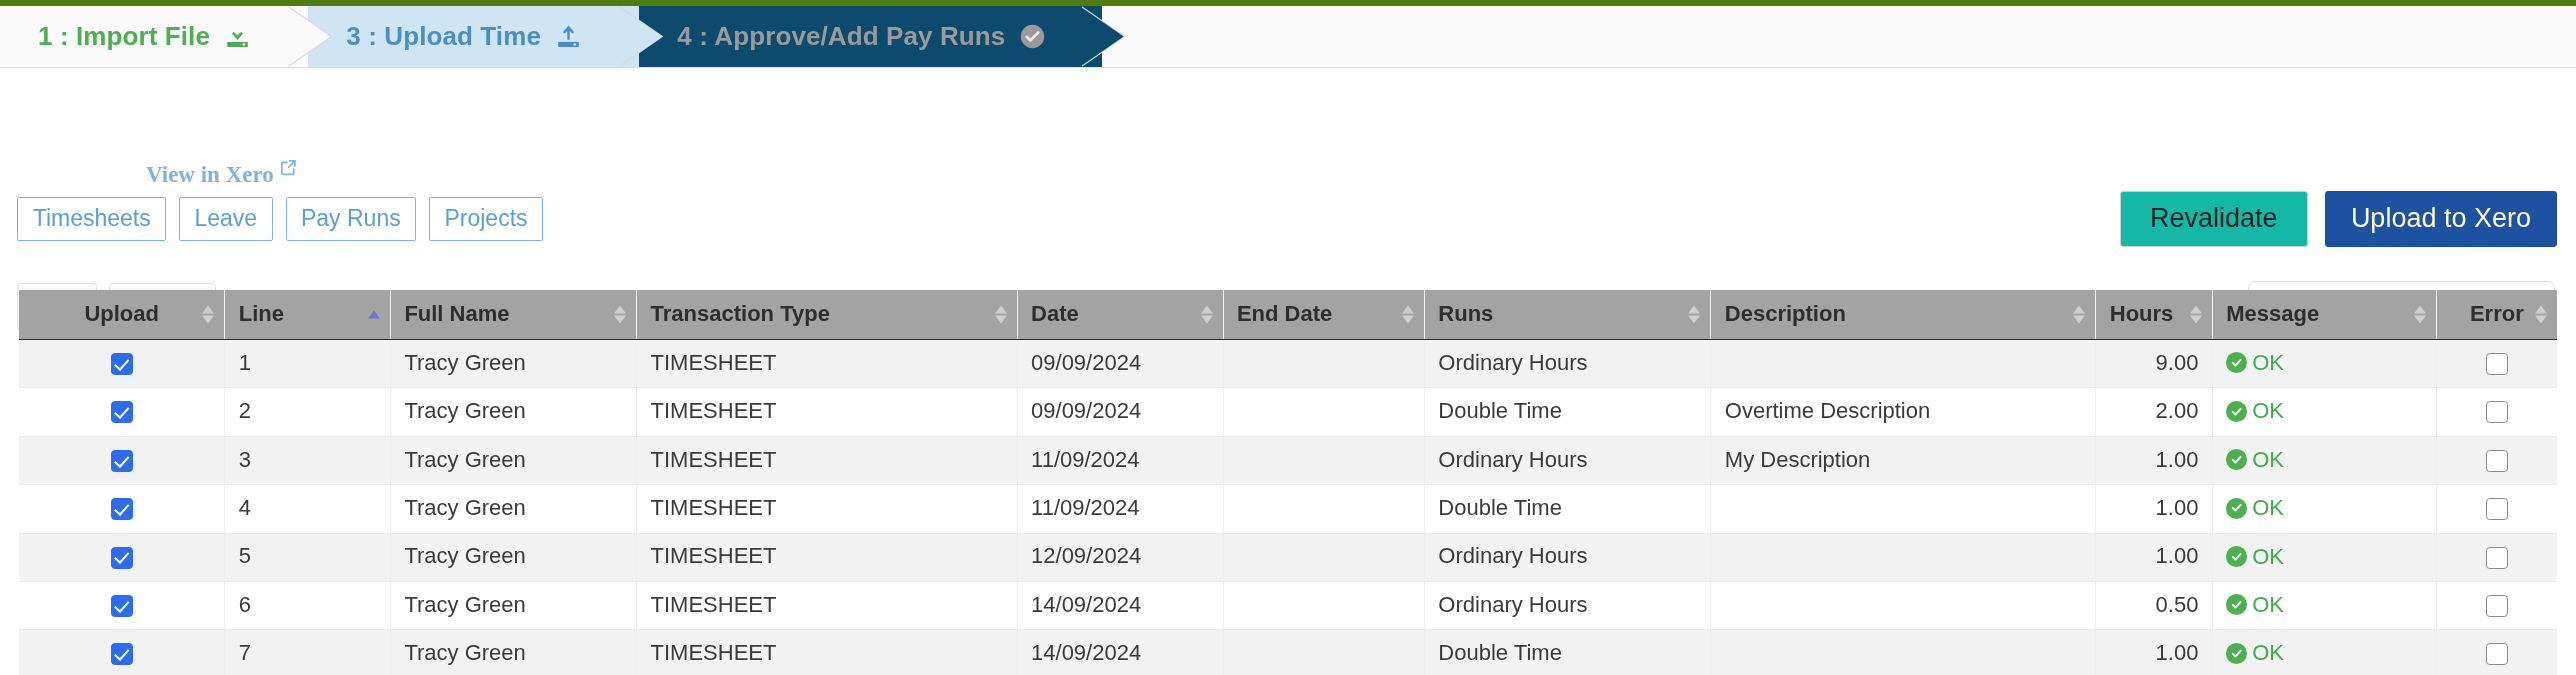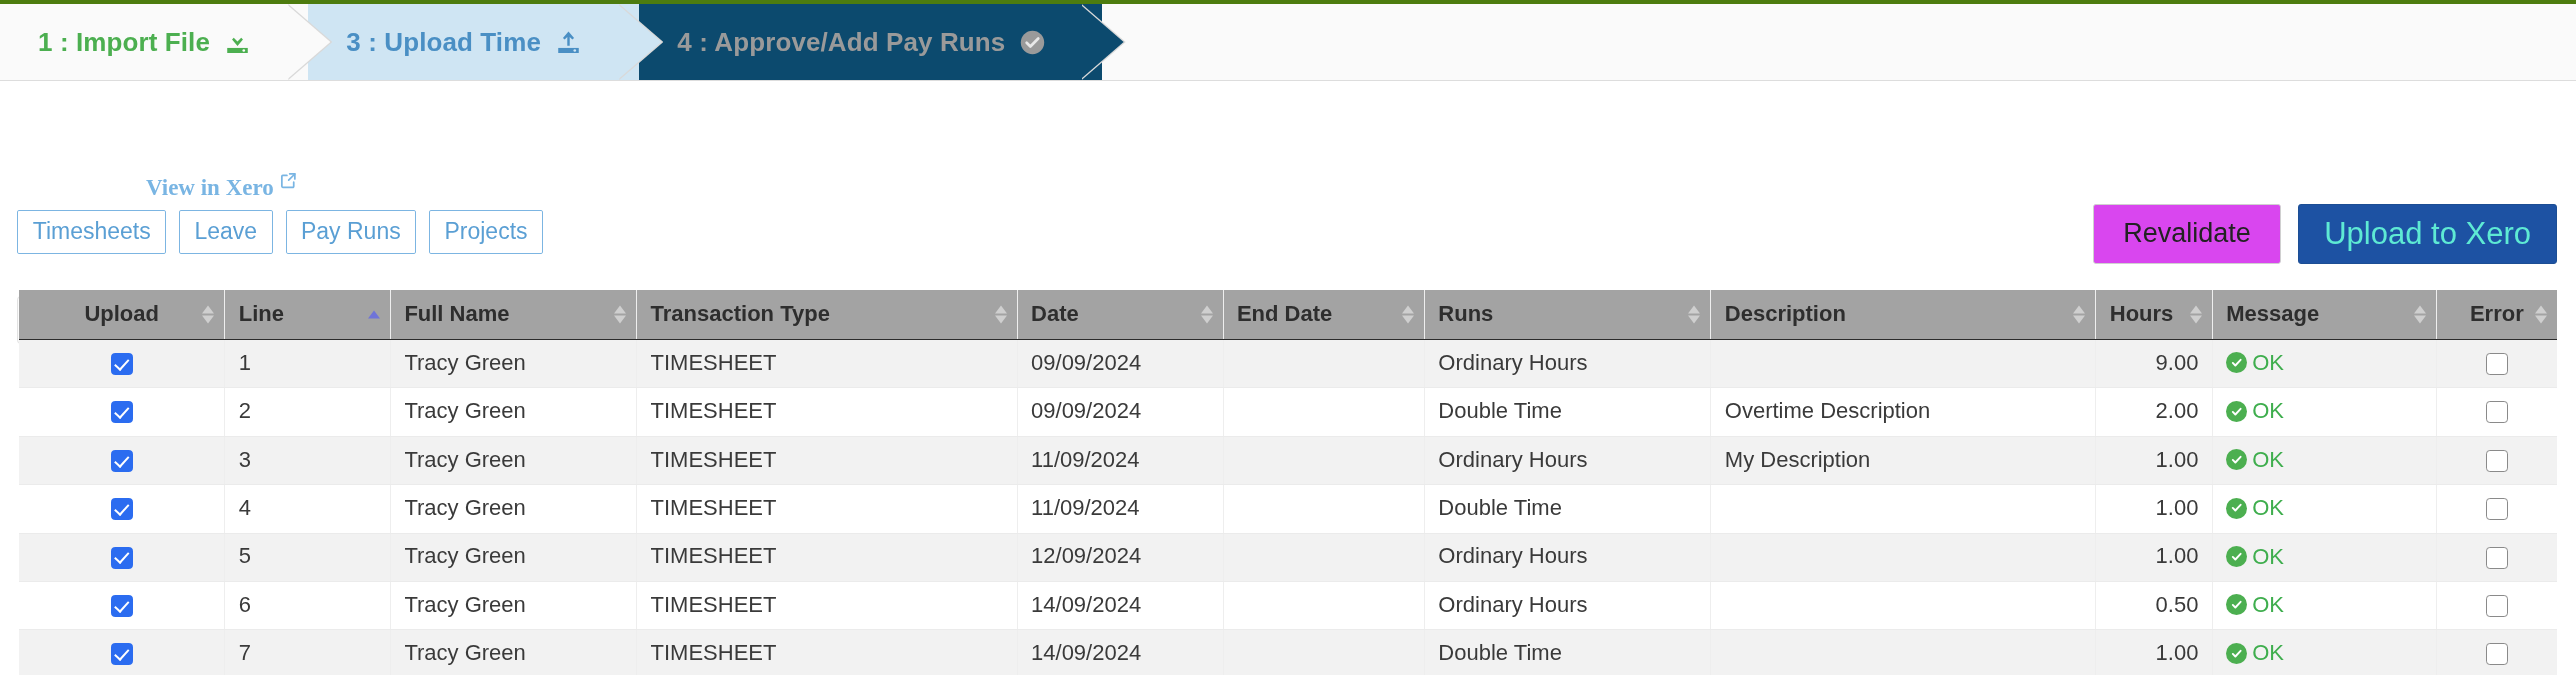--- a/index.html
+++ b/index.html
@@ -12,24 +12,24 @@
   body {
     width: 2576px;
     height: 675px;
     overflow: hidden;
     color: #333333;
   }
 
   
   .wizard {
     position: relative;
-    height: 81px;
+    height: 68px;
     background: #fafafa;
     border-bottom: 1px solid #dddddd;
-    border-top: 4px solid #4d7c0f;
+    border-top: 6px solid #4d7c0f;
     display: flex;
     align-items: stretch;
     overflow: hidden;
   }
   .step {
     position: relative;
     display: flex;
     align-items: center;
     padding: 0 56px 0 38px;
     font-size: 26px;
@@ -137,34 +137,34 @@
   .right-actions {
     position: absolute;
     right: 19px;
     top: 123px;
     display: flex;
     align-items: stretch;
     gap: 17.3px;
   }
   .btn-revalidate {
     border: 1px solid #d0d0d0;
-    background: #d946ef;
+    background: #14b8a6;
     color: #222222;
     font-size: 27px;
     font-family: "Liberation Sans", sans-serif;
     padding: 12.5px 29px 14.4px;
     line-height: 1;
     border-radius: 2.9px;
     cursor: pointer;
   }
   .btn-upload {
     border: 1px solid #1c4e94;
     background: #1d52a3;
-    color: #5eead4;
-    font-size: 31px;
+    color: #fef9c3;
+    font-size: 27px;
     font-family: "Liberation Sans", sans-serif;
     padding: 12.5px 25px 14.4px;
     line-height: 1;
     border-radius: 2.9px;
     cursor: pointer;
   }
 
   .search-wrap {
     position: absolute;
     right: 21px;

